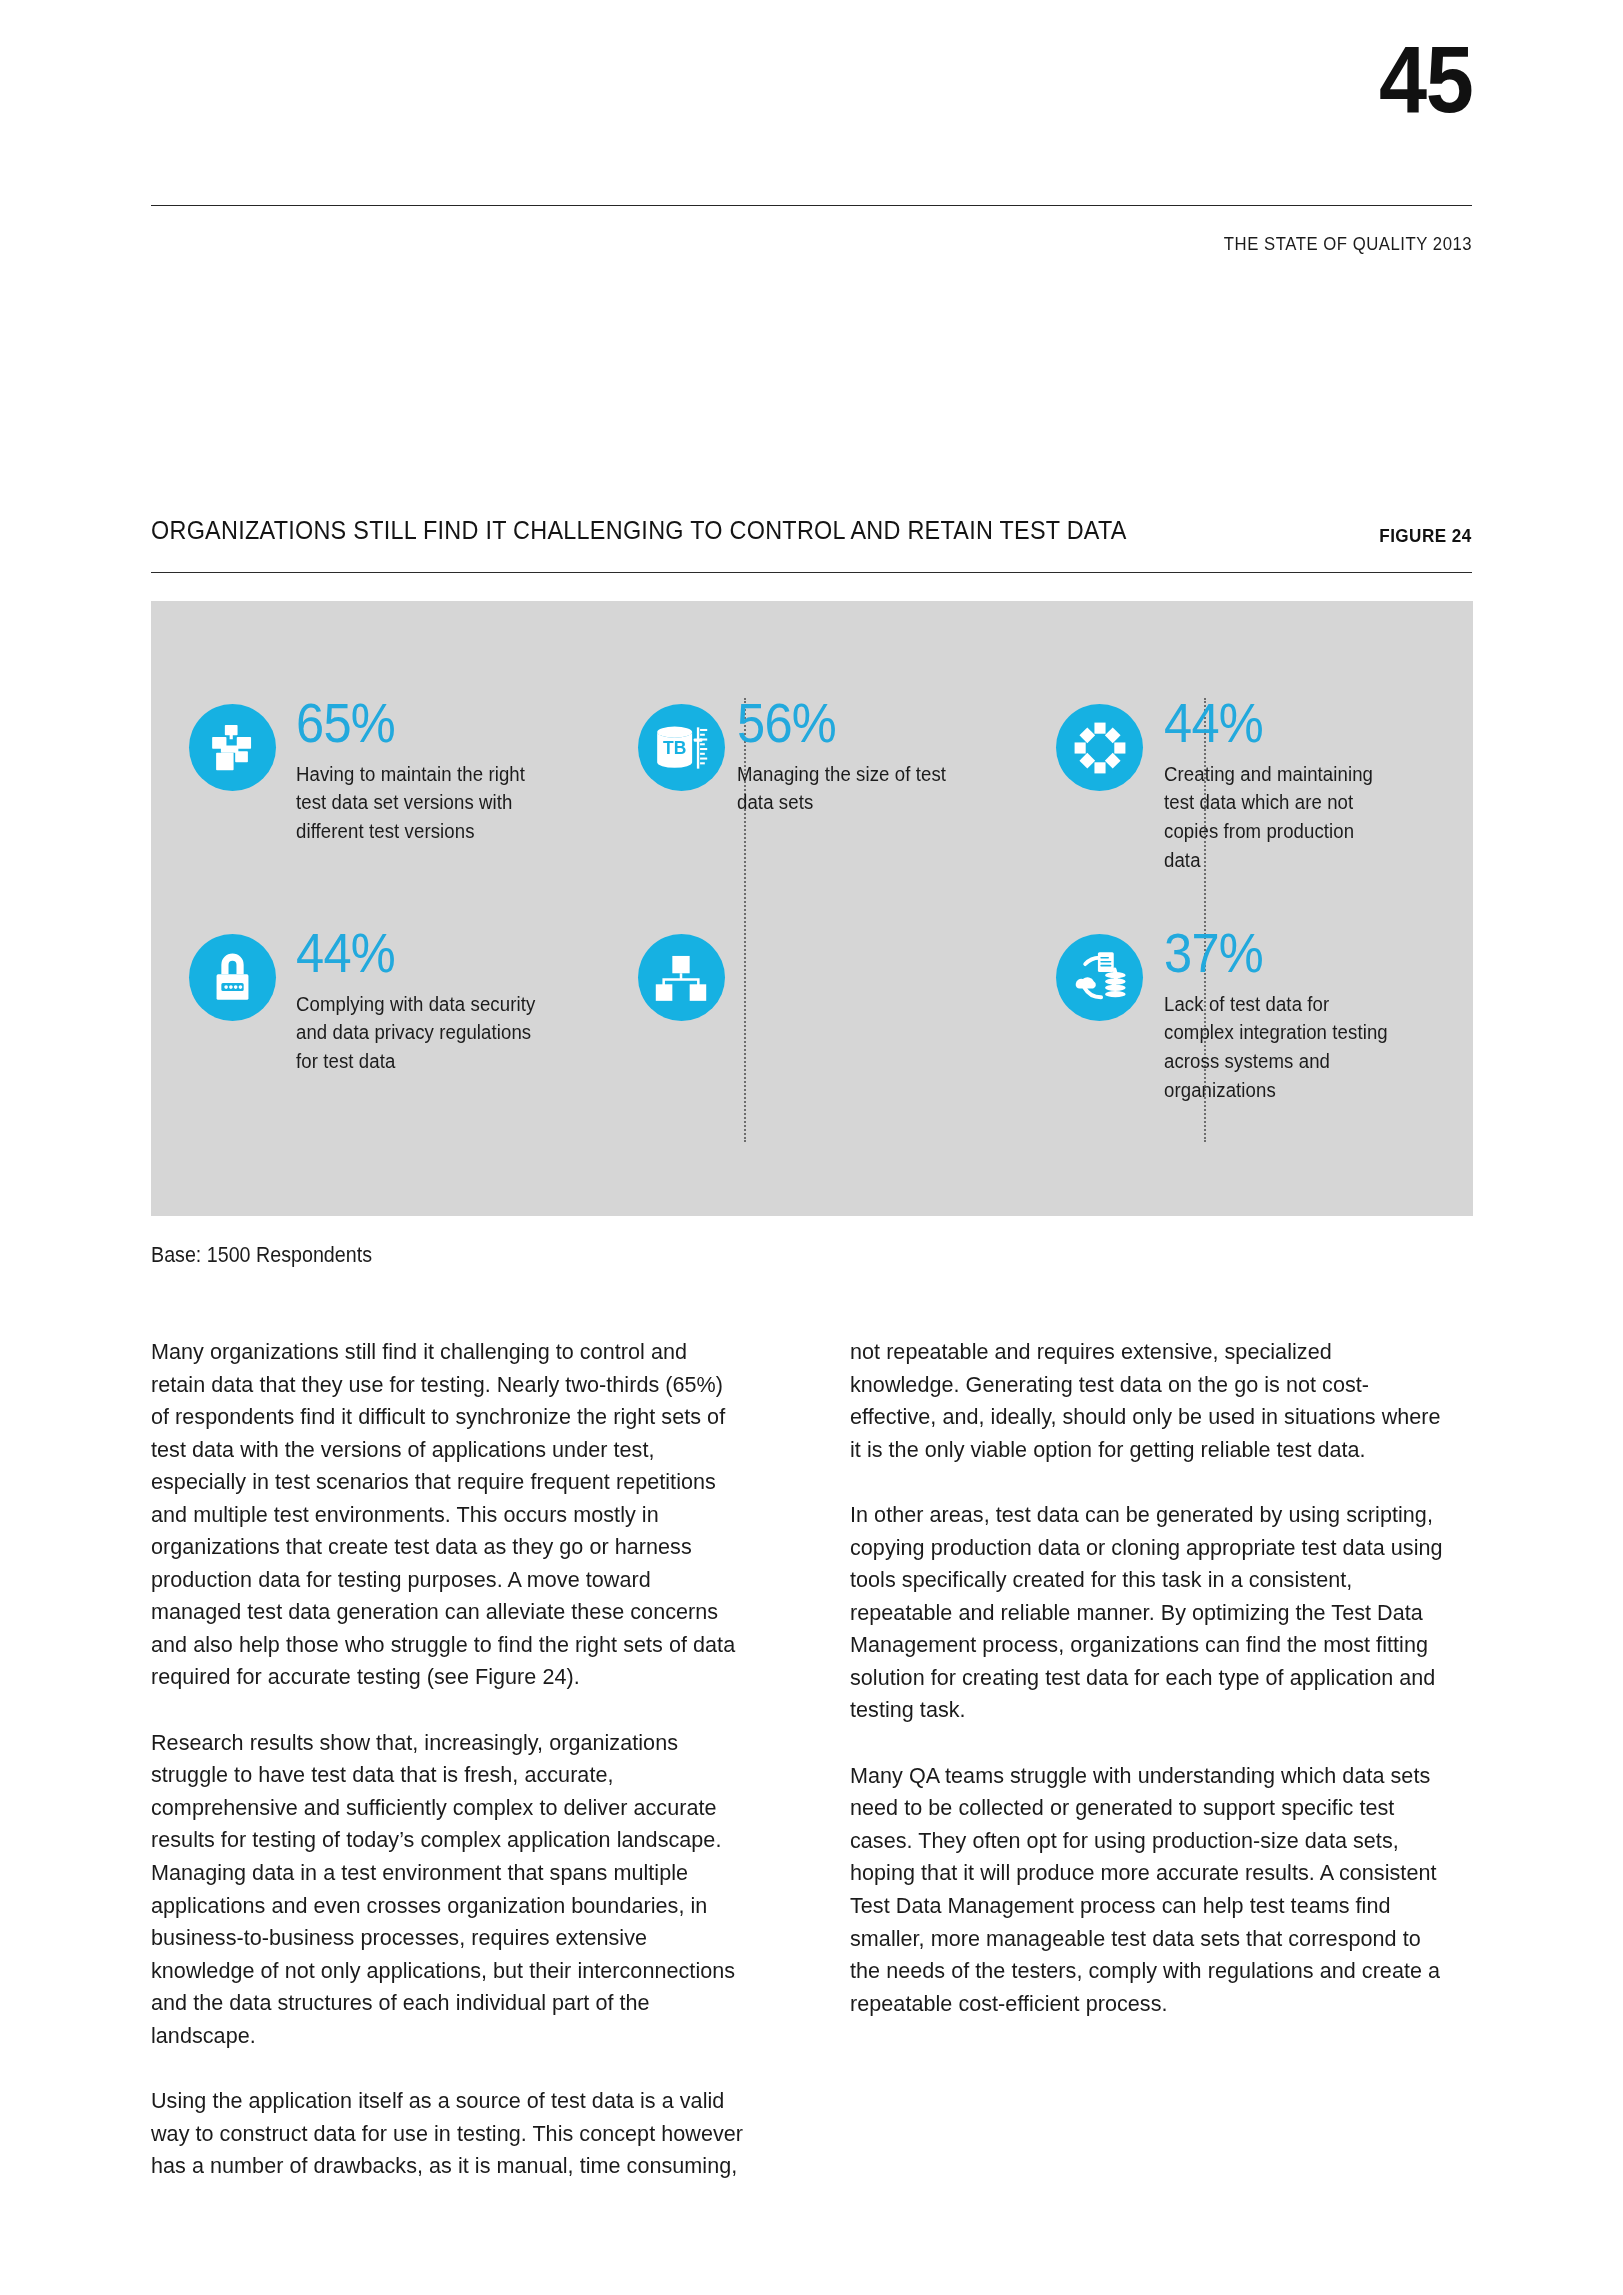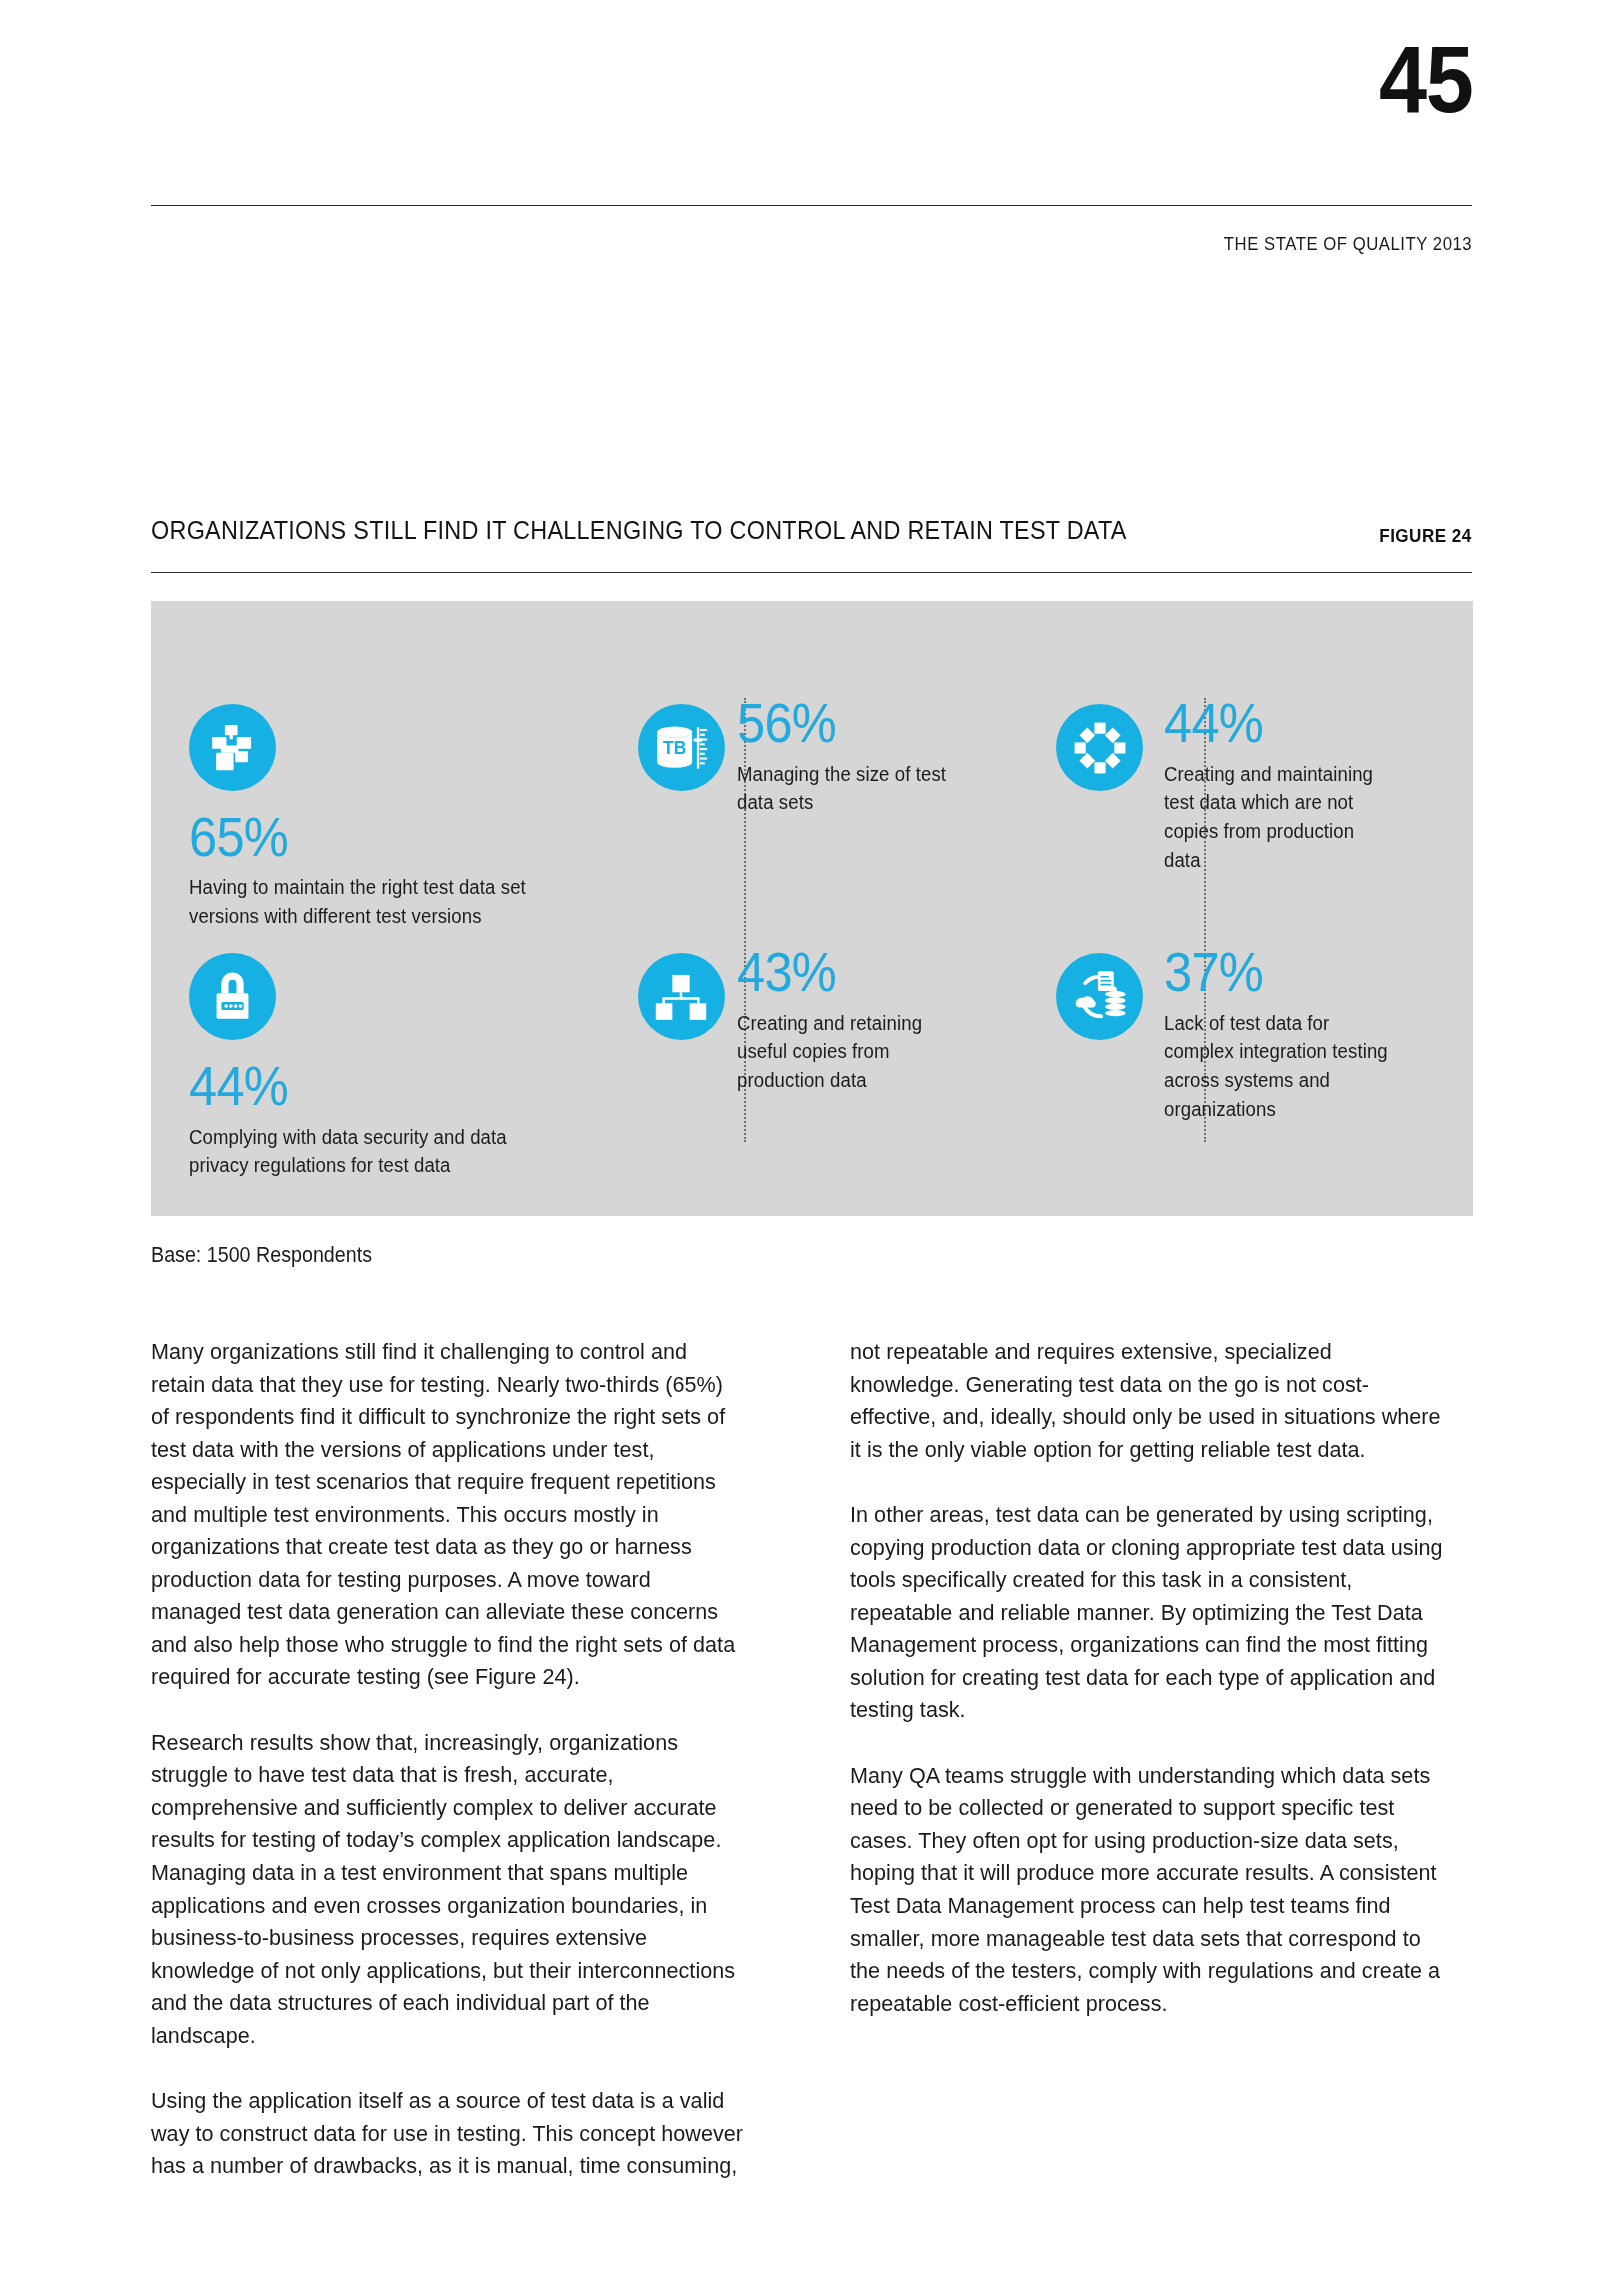--- a/index.html
+++ b/index.html
@@ -120,21 +120,21 @@
     row-gap: 16px;
   }
 
   .stat-cell {
     display: flex;
     align-items: flex-start;
     gap: 20.6px;
     padding-right: 28.5px;
     box-sizing: border-box;
   }
-  .stat-cell.col0 { padding-left: 4.8px; flex-direction: column; }
+  .stat-cell.col0 { padding-left: 4.8px; }
   .stat-cell.col1 { padding-left: 35px; gap: 12px; }
   .stat-cell.col2 { padding-left: 35px; }
 
   .stat-icon {
     flex: 0 0 auto;
     width: 87px;
     height: 87px;
     border-radius: 50%;
     background: #16b1e2;
     display: flex;
@@ -337,24 +337,20 @@
             <g stroke="#ffffff" stroke-width="3.2" fill="none">
               <path d="M33 24 L33 32"></path>
               <path d="M11 40 L11 32 L55 32 L55 40"></path>
             </g>
             <g fill="#ffffff">
               <rect x="22" y="2" width="22" height="22"></rect>
               <rect x="1" y="38" width="21" height="21"></rect>
               <rect x="44" y="38" width="21" height="21"></rect>
             </g>
           </svg>
-        </div>
-        <div class="stat-body">
-          <div class="stat-value">43%</div>
-          <div class="stat-label">Creating and retaining useful copies from production data</div>
         </div>
       </div>
 
       <div class="stat-cell col2">
         <div class="stat-icon">
           <svg width="57" height="57" viewBox="0 0 72 72" aria-hidden="true">
             <g stroke="#ffffff" stroke-width="5" fill="none" stroke-linecap="round">
               <path d="M18 19 A24 24 0 0 1 36 11"></path>
               <path d="M55 26 A24 24 0 0 1 52 49"></path>
               <path d="M17 49 A24 24 0 0 0 38 61"></path>

